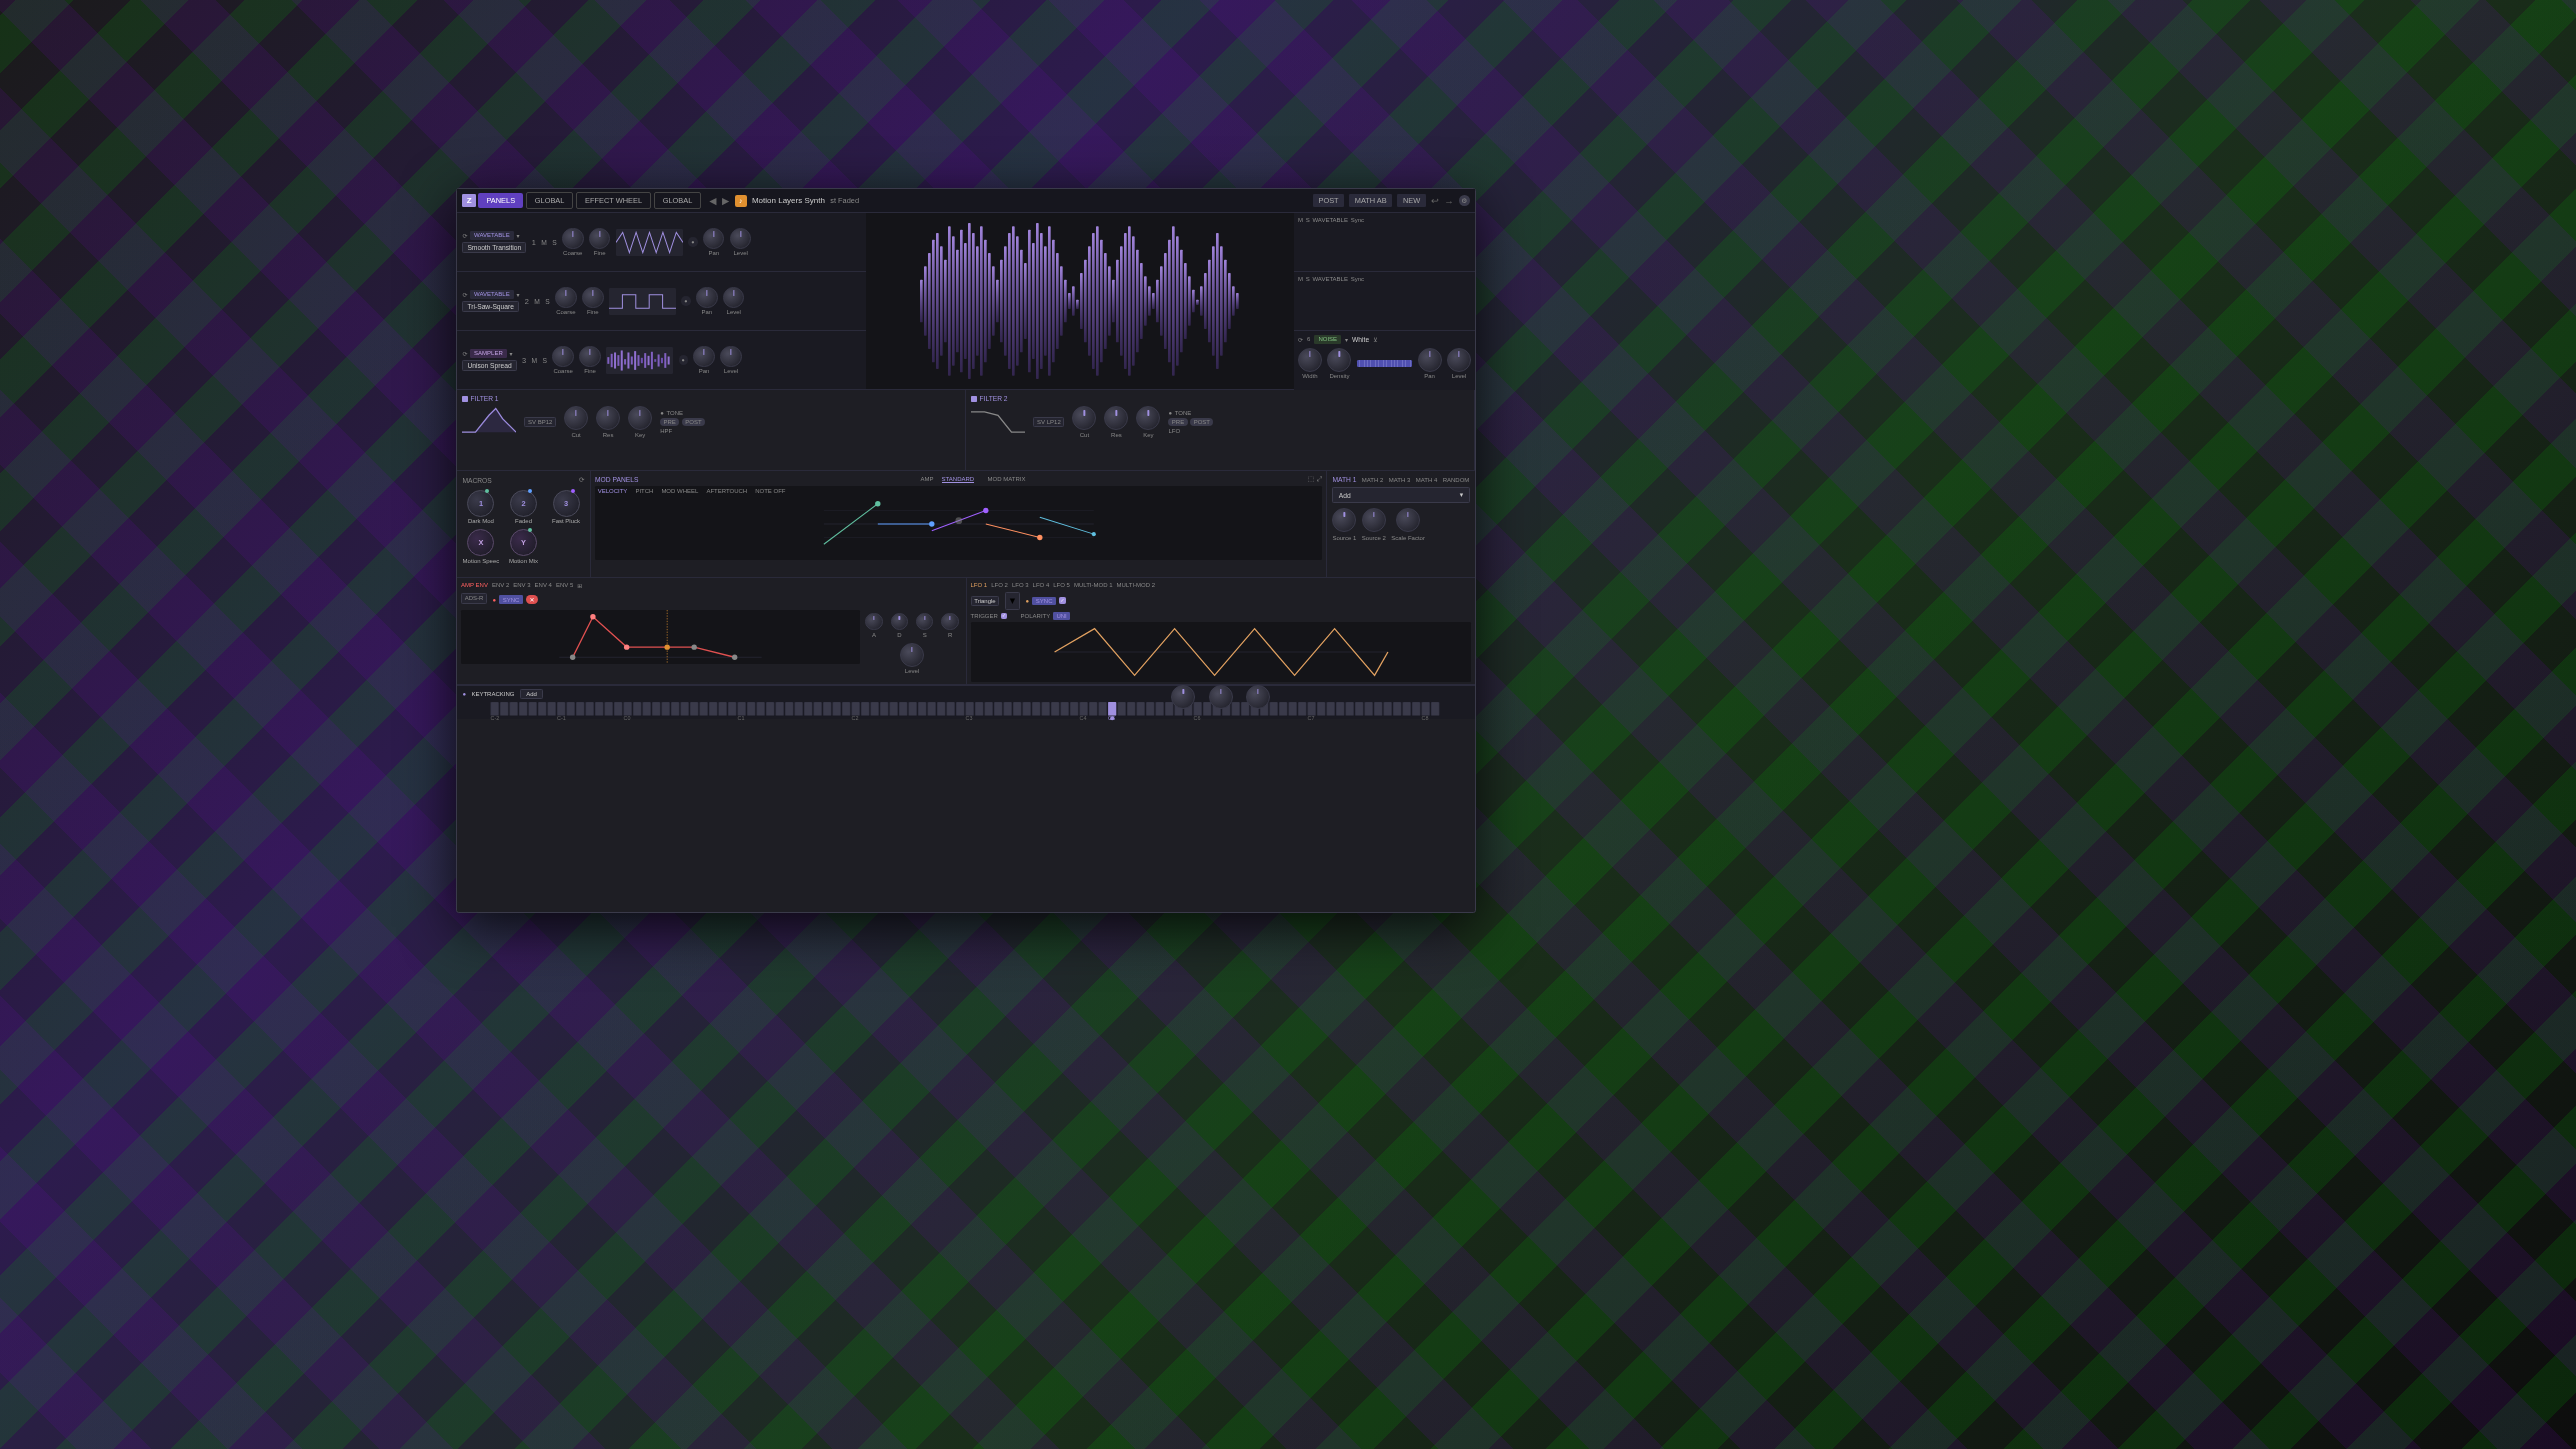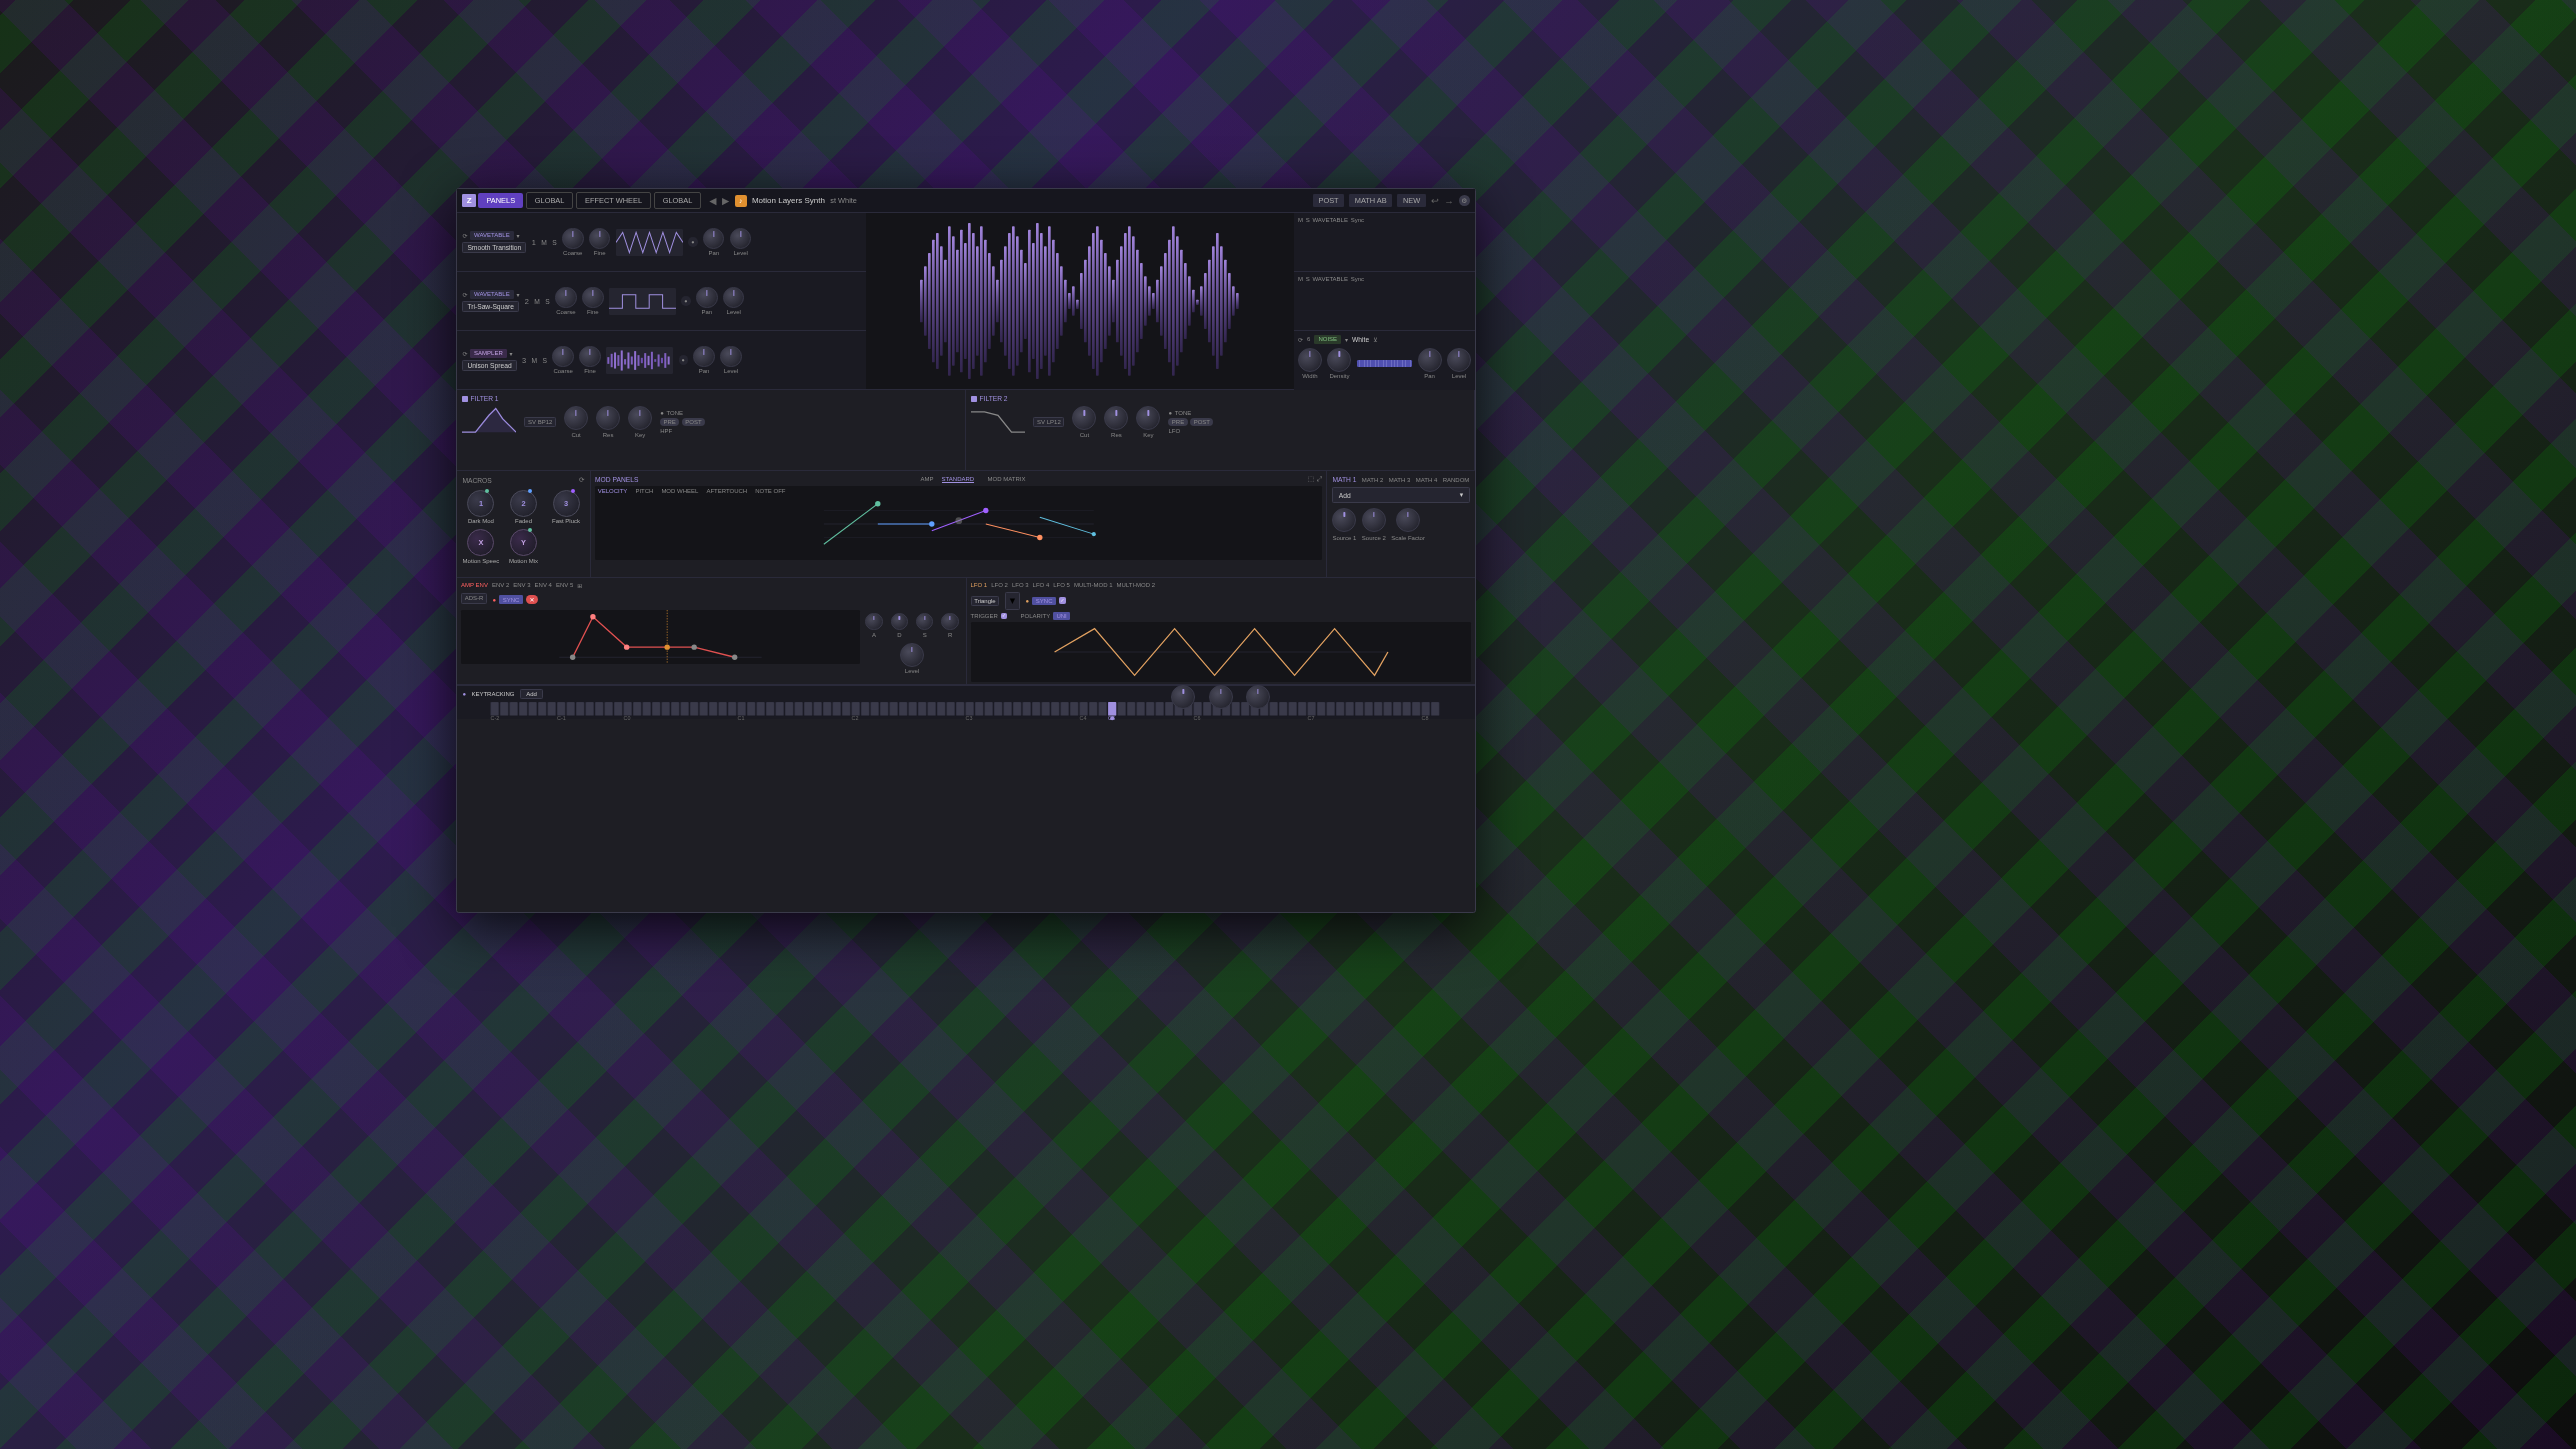--- a/index.html
+++ b/index.html
@@ -669,21 +669,21 @@
     <button class="tab-btn active">PANELS</button>
     <button class="tab-btn active-outline">GLOBAL</button>
     <button class="tab-btn active-outline">EFFECT WHEEL</button>
     <button class="tab-btn active-outline">GLOBAL</button>
 
     <div class="preset-area">
       <span class="nav-arrow">◀</span>
       <span class="nav-arrow">▶</span>
       <span style="width:12px;height:12px;background:#e09030;border-radius:2px;display:inline-flex;align-items:center;justify-content:center;font-size:6.7px;color:white;">♪</span>
       <span class="preset-name">Motion Layers Synth</span>
-      <span class="preset-tag">st White</span>
+      <span class="preset-tag">st Faded</span>
     </div>
 
     <div class="top-actions">
       <button class="action-btn">POST</button>
       <button class="action-btn">MATH AB</button>
       <button class="action-btn">NEW</button>
       <span class="nav-arrow">↩</span>
       <span class="nav-arrow">→</span>
       <span style="width:10.7px;height:10.7px;background:#3a3a4a;border-radius:50%;display:inline-flex;align-items:center;justify-content:center;font-size:6.7px;color:#888;">⚙</span>
     </div>

